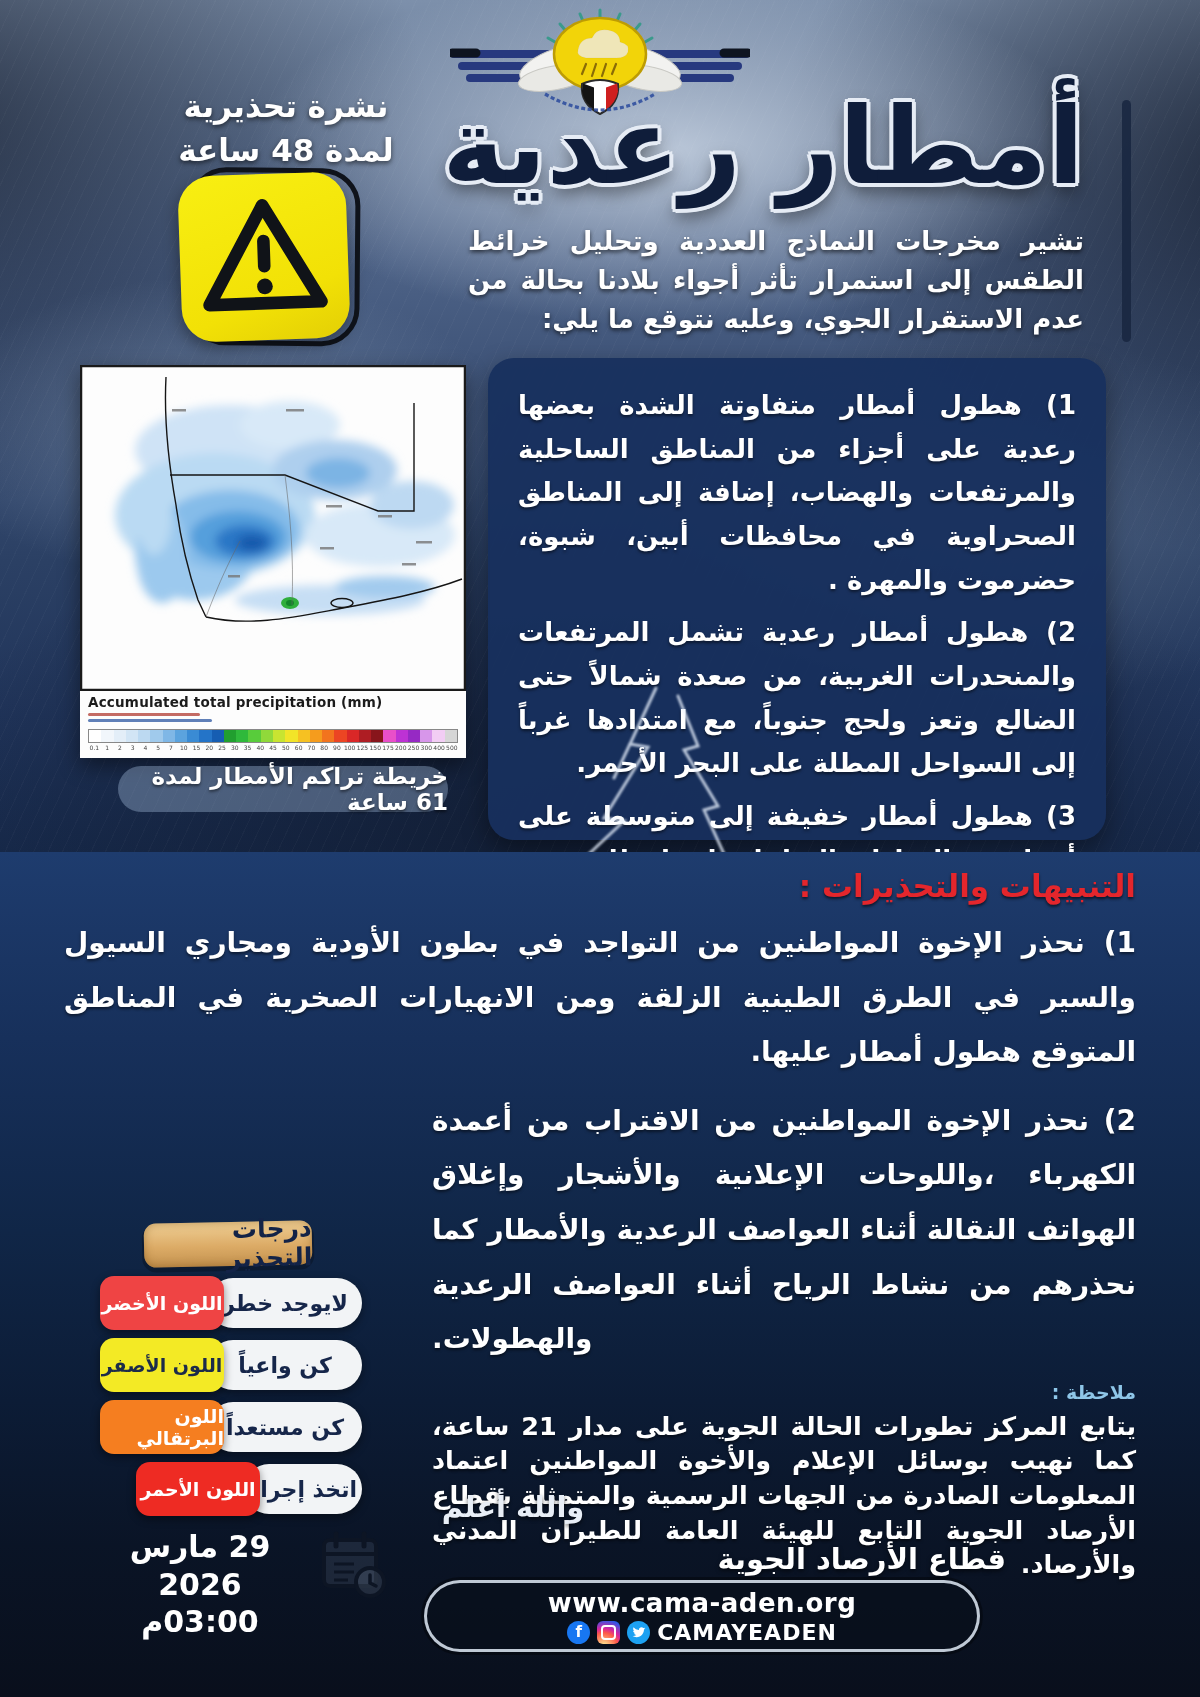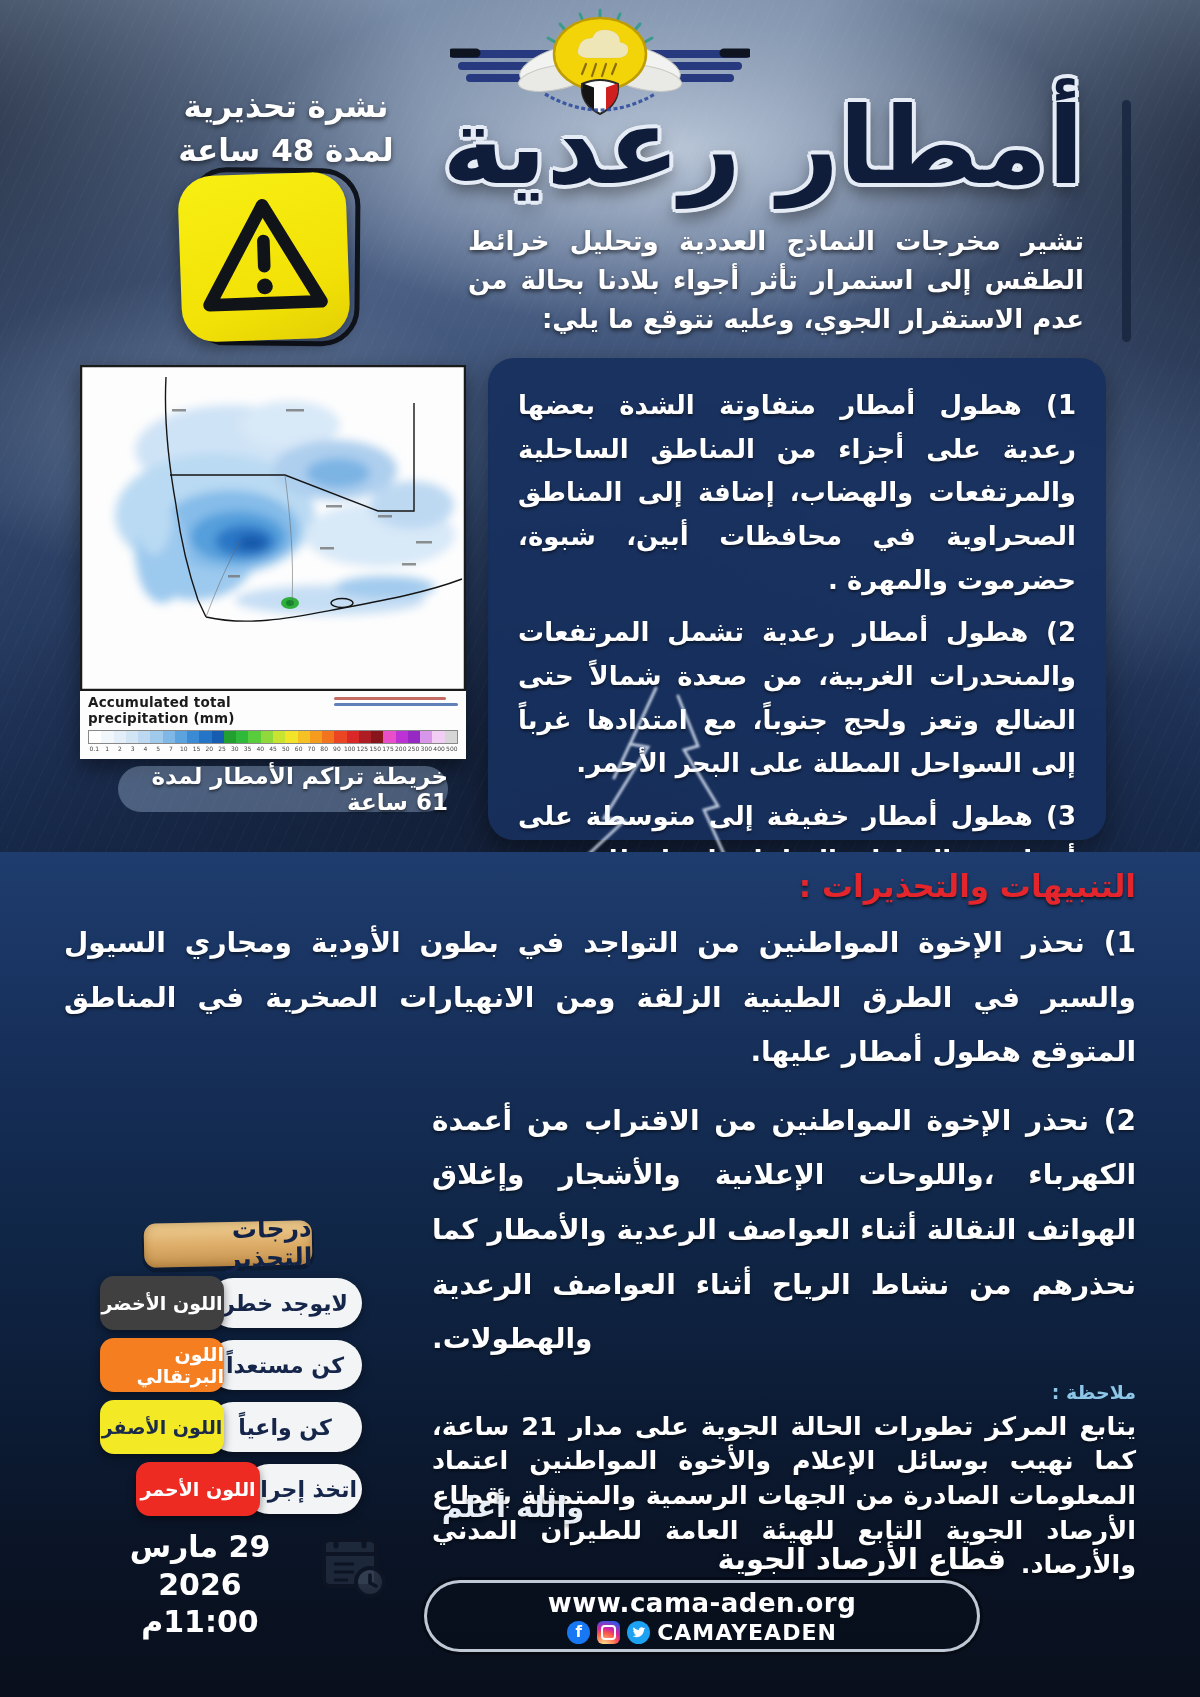--- a/index.html
+++ b/index.html
@@ -63,21 +63,21 @@
     direction:rtl;color:#fff;box-shadow:0 10px 26px rgba(0,0,0,.38);
   }
   .forecast p{margin:0 0 9px;font-size:26px;line-height:1.68;text-align:justify;text-shadow:0 2px 3px rgba(0,0,0,.5);}
   
   .map-panel{
     position:absolute;left:80px;top:365px;width:386px;background:#fdfdfd;
     box-shadow:0 8px 20px rgba(0,0,0,.45);
   }
   .map-panel svg{display:block;}
   .legend{padding:3px 8px 7px;font-family:"DejaVu Sans",sans-serif;}
-  .legend-top{display:flex;justify-content:space-between;align-items:flex-start;}
+  .legend-top{display:flex;justify-content:space-between;align-items:flex-start;flex-direction:column;}
   .legend-title{font-size:13.5px;color:#1b1b1b;letter-spacing:.2px;}
   .legend-meta{padding-top:3px;}
   .legend-meta i{display:block;height:3px;border-radius:2px;margin-bottom:3px;}
   .meta-red{width:112px;background:#b03a30;opacity:.75;}
   .meta-blue{width:124px;background:#2b55a0;opacity:.75;}
   .scale-bar{display:flex;height:12px;margin-top:4px;border:1px solid #888;}
   .scale-bar .seg{flex:1;}
   .scale-labels{display:flex;margin-top:1px;}
   .scale-labels .seglab{flex:1;font-size:6px;color:#444;text-align:center;font-weight:normal;}
   .map-caption{
@@ -357,30 +357,30 @@
     <div class="levels-spacer"></div>
     <p class="wpara last-left">2) نحذر الإخوة المواطنين من الاقتراب من أعمدة الكهرباء ،واللوحات الإعلانية والأشجار وإغلاق الهواتف النقالة أثناء العواصف الرعدية والأمطار كما نحذرهم من نشاط الرياح أثناء العواصف الرعدية والهطولات.</p>
     <div class="note-heading">ملاحظة :</div>
     <p class="note-body">يتابع المركز تطورات الحالة الجوية على مدار 21 ساعة، كما نهيب بوسائل الإعلام والأخوة المواطنين اعتماد المعلومات الصادرة من الجهات الرسمية والمتمثلة بقطاع الأرصاد الجوية التابع للهيئة العامة للطيران المدني والأرصاد.</p>
   </div>
 
   <div class="levels">
     <div class="gold-badge">درجات التحذير</div>
 
     <div class="level-row">
-      <div class="level-color" style="background: #404040; color: rgb(255, 255, 255);">اللون الأخضر</div>
+      <div class="level-color" style="background: #ef4444; color: rgb(255, 255, 255);">اللون الأخضر</div>
       <div class="level-desc">لايوجد خطر</div>
+    </div>
+    <div class="level-row">
+      <div class="level-color" style="background: rgb(243, 234, 37); color: rgb(28, 43, 74);">اللون الأصفر</div>
+      <div class="level-desc">كن واعياً</div>
     </div>
     <div class="level-row">
       <div class="level-color" style="background: rgb(245, 126, 32); color: rgb(255, 255, 255);">اللون البرتقالي</div>
       <div class="level-desc">كن مستعداً</div>
-    </div>
-    <div class="level-row">
-      <div class="level-color" style="background: rgb(243, 234, 37); color: rgb(28, 43, 74);">اللون الأصفر</div>
-      <div class="level-desc">كن واعياً</div>
     </div>
     <div class="level-row">
       <div class="level-color" style="background: rgb(238, 43, 35); color: rgb(255, 255, 255); margin-left: 36px;">اللون الأحمر</div>
       <div class="level-desc">اتخذ إجراءً</div>
     </div>
   </div>
 
   <div class="closing">والله أعلم</div>
   <div class="sector">قطاع الأرصاد الجوية</div>
 
@@ -393,21 +393,21 @@
       <g stroke="#0d1524" stroke-width="3">
         <line x1="16" y1="36" x2="36" y2="36"></line>
           <line x1="16" y1="44" x2="36" y2="44"></line>
           <line x1="16" y1="52" x2="30" y2="52"></line>
       </g>
       <circle cx="52" cy="54" r="14" fill="rgba(150,165,190,.18)" stroke="#0d1524" stroke-width="4"></circle>
       <path d="M52,47 L52,55 L58,58" fill="none" stroke="#0d1524" stroke-width="3.5" stroke-linecap="round"></path>
     </svg>
     <div class="dtxt">
       <div>29 مارس 2026</div>
-      <div>11:00م</div>
+      <div>03:00م</div>
     </div>
   </div>
 
   <div class="webpill">
     <div class="website">www.cama-aden.org</div>
     <div class="socialrow">
       <span class="sicon fb">f</span>
       <span class="sicon ig">
           <i></i>
         </span>

